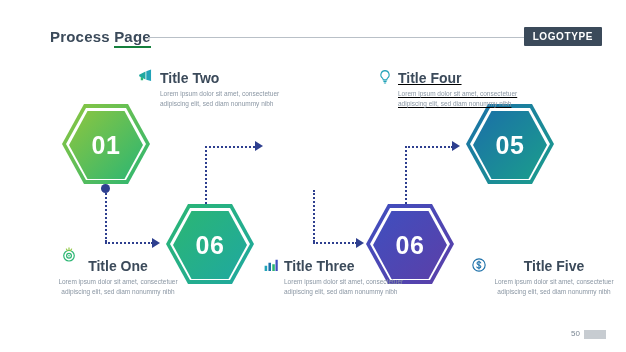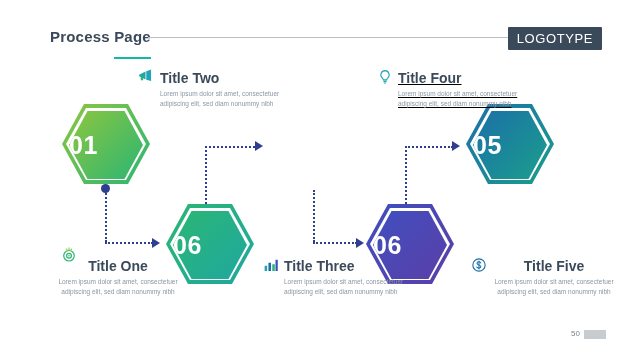--- a/index.html
+++ b/index.html
@@ -29,39 +29,39 @@
     position: absolute;
     left: 50px;
     top: 28px;
     font-size: 15px;
     font-weight: bold;
     color: #3b4a5a;
     letter-spacing: 0.2px;
     white-space: nowrap;
   }
   #title-text .underlined {
-    border-bottom: 2px solid #14b8a6;
-    padding-bottom: 12px;
+    border-bottom: 2px solid #15803d;
+    padding-bottom: 1px;
   }
   #header-rule {
     position: absolute;
     left: 148px;
     top: 37px;
     width: 388px;
     height: 1px;
     background: #b9c0c7;
   }
   #logo-box {
     position: absolute;
     right: 24px;
     top: 27px;
     background: #3b4a5a;
     color: #ffffff;
-    font-size: 13px;
-    font-weight: normal;
+    font-size: 10px;
+    font-weight: bold;
     letter-spacing: 0.6px;
     padding: 4px 9px 4px 9px;
     border-radius: 1px;
   }
 
   
   .hex {
     position: absolute;
     width: 88px;
     height: 80px;
@@ -79,21 +79,21 @@
     background: #ffffff;
   }
   .hex-core {
     position: absolute;
     left: 7px; top: 7px;
     width: 74px;
     height: 68px;
     clip-path: polygon(25% 0%, 75% 0%, 100% 50%, 75% 100%, 25% 100%, 0% 50%);
     display: flex;
     align-items: center;
-    justify-content: flex-start;
+    justify-content: center;
   }
   .hex-num {
     color: #ffffff;
     font-size: 25px;
     font-weight: bold;
     letter-spacing: 0.5px;
   }
 
   #hex1 { left: 62px;  top: 104px; background: linear-gradient(135deg,#8ec63f 0%,#2bb673 100%); }
   #hex1 .hex-core { background: linear-gradient(135deg,#8ec63f 0%,#2bb673 100%); }

